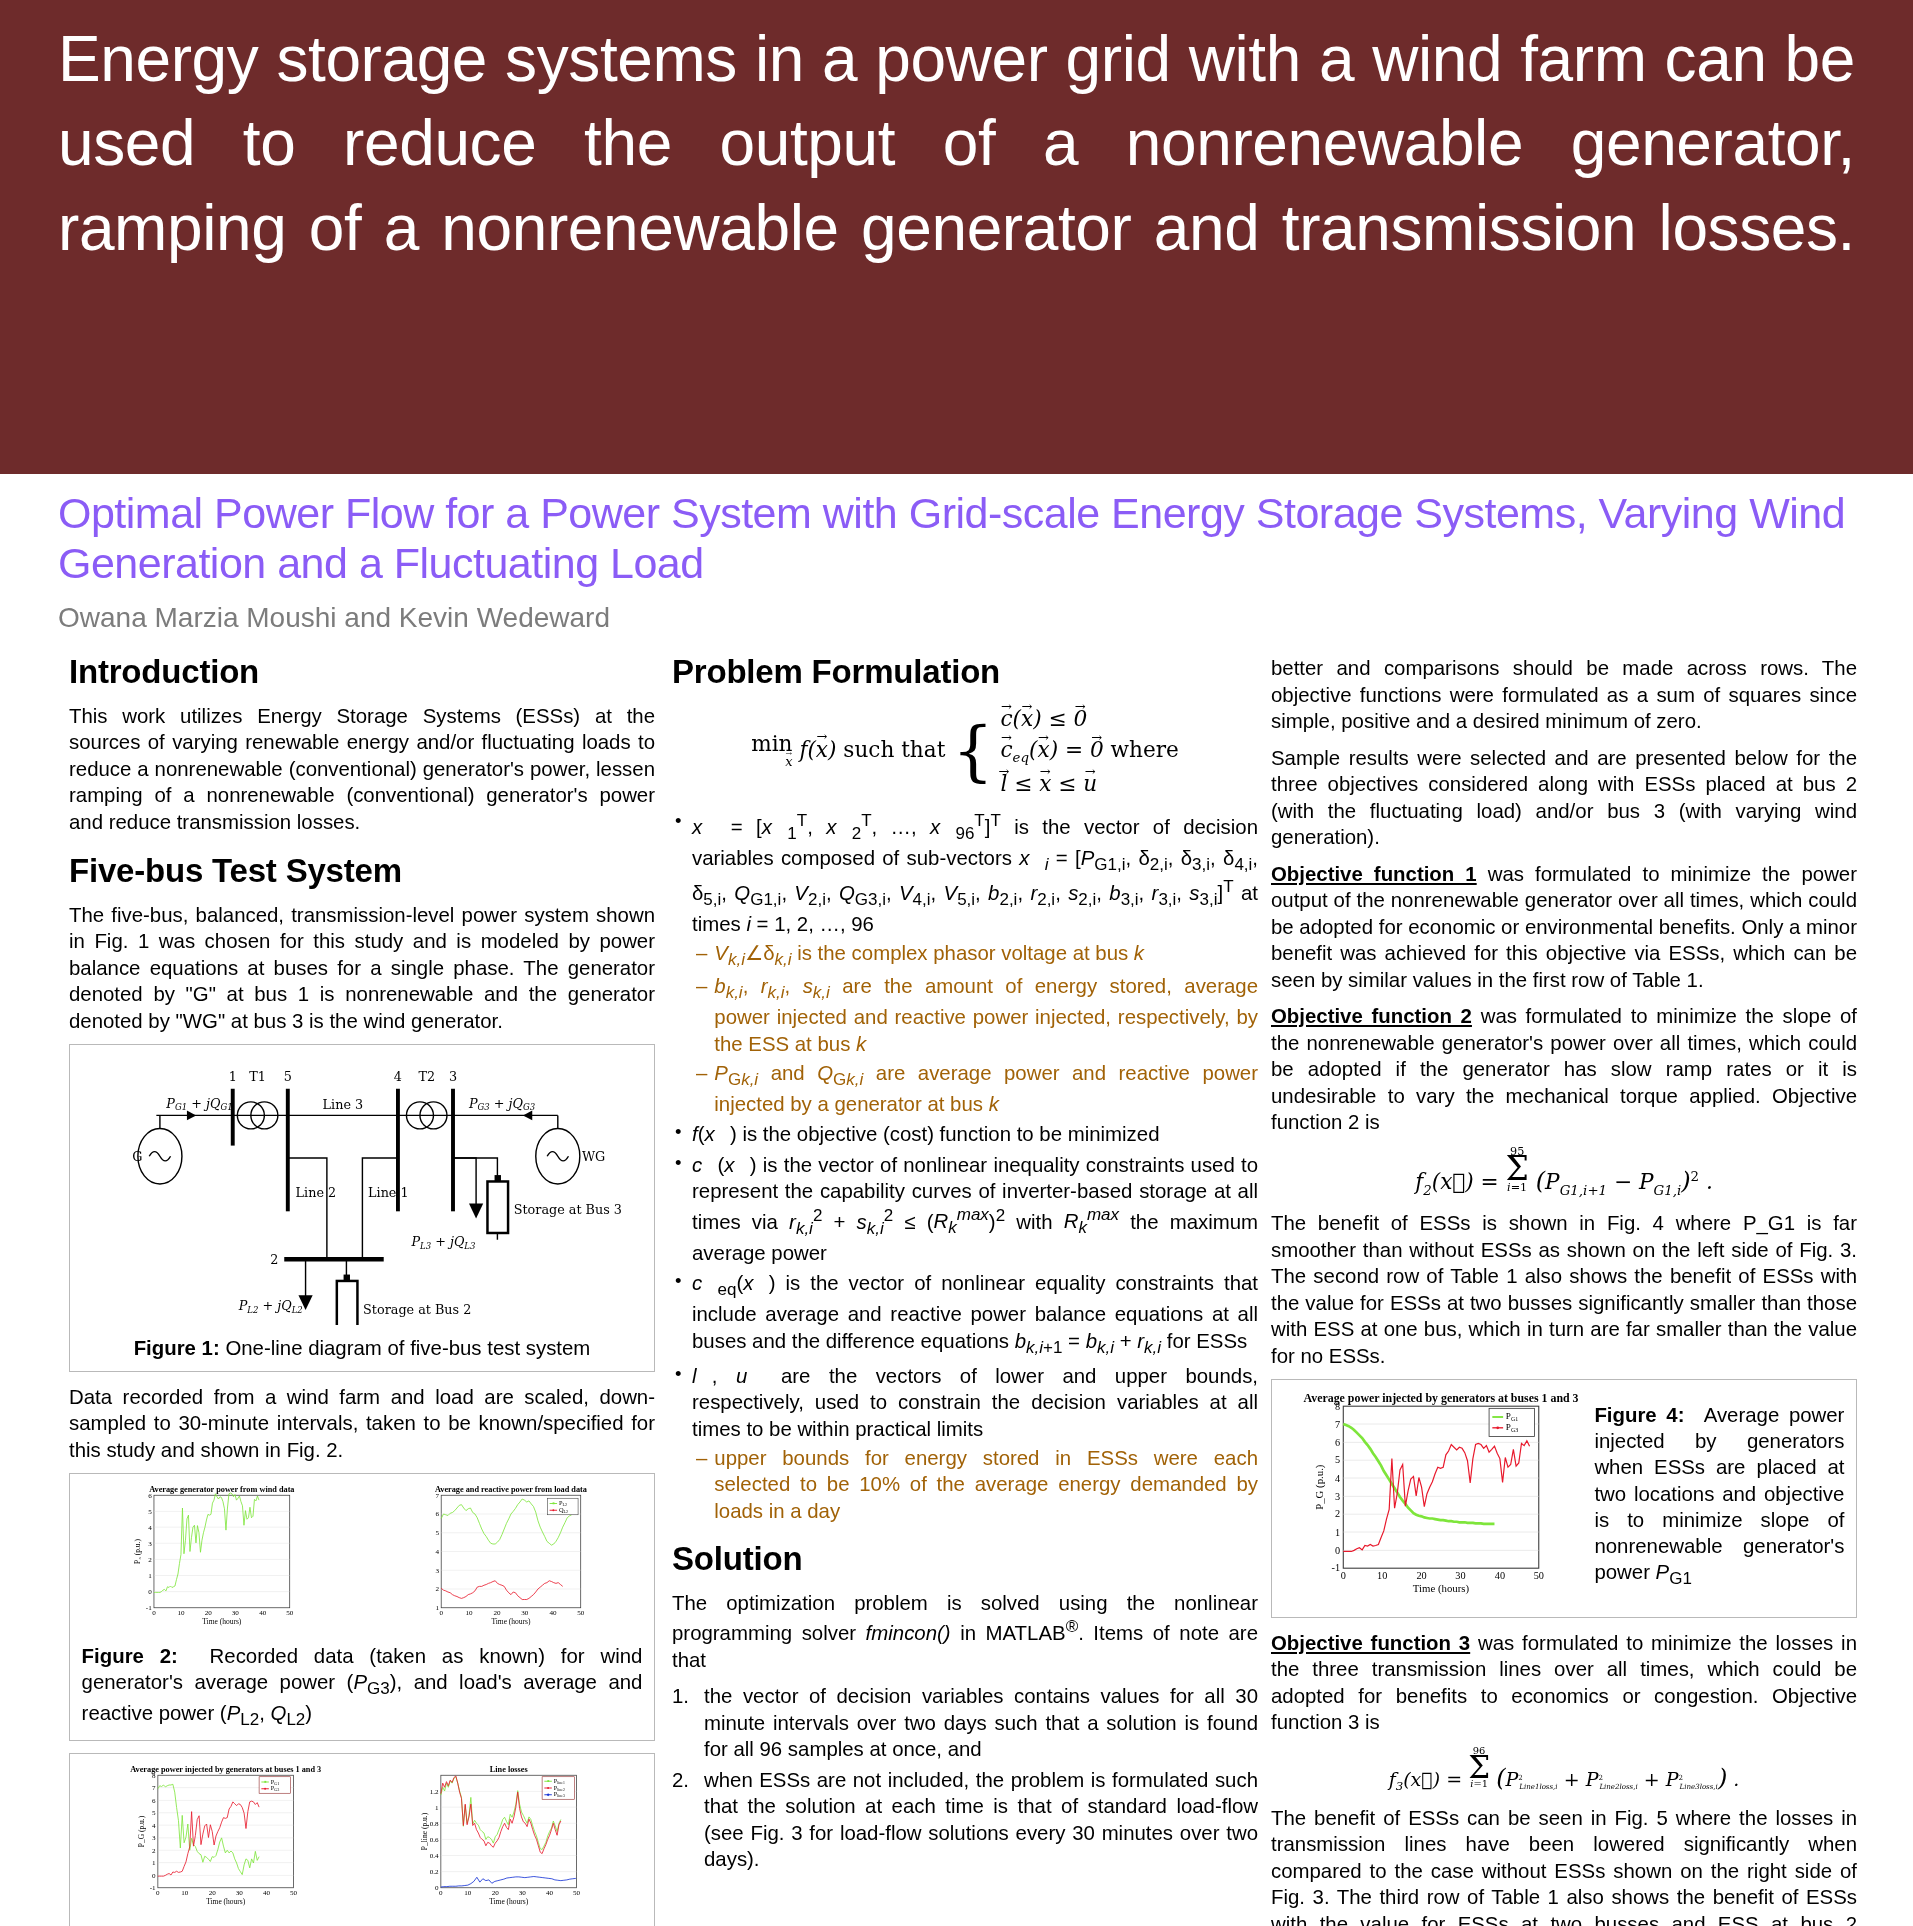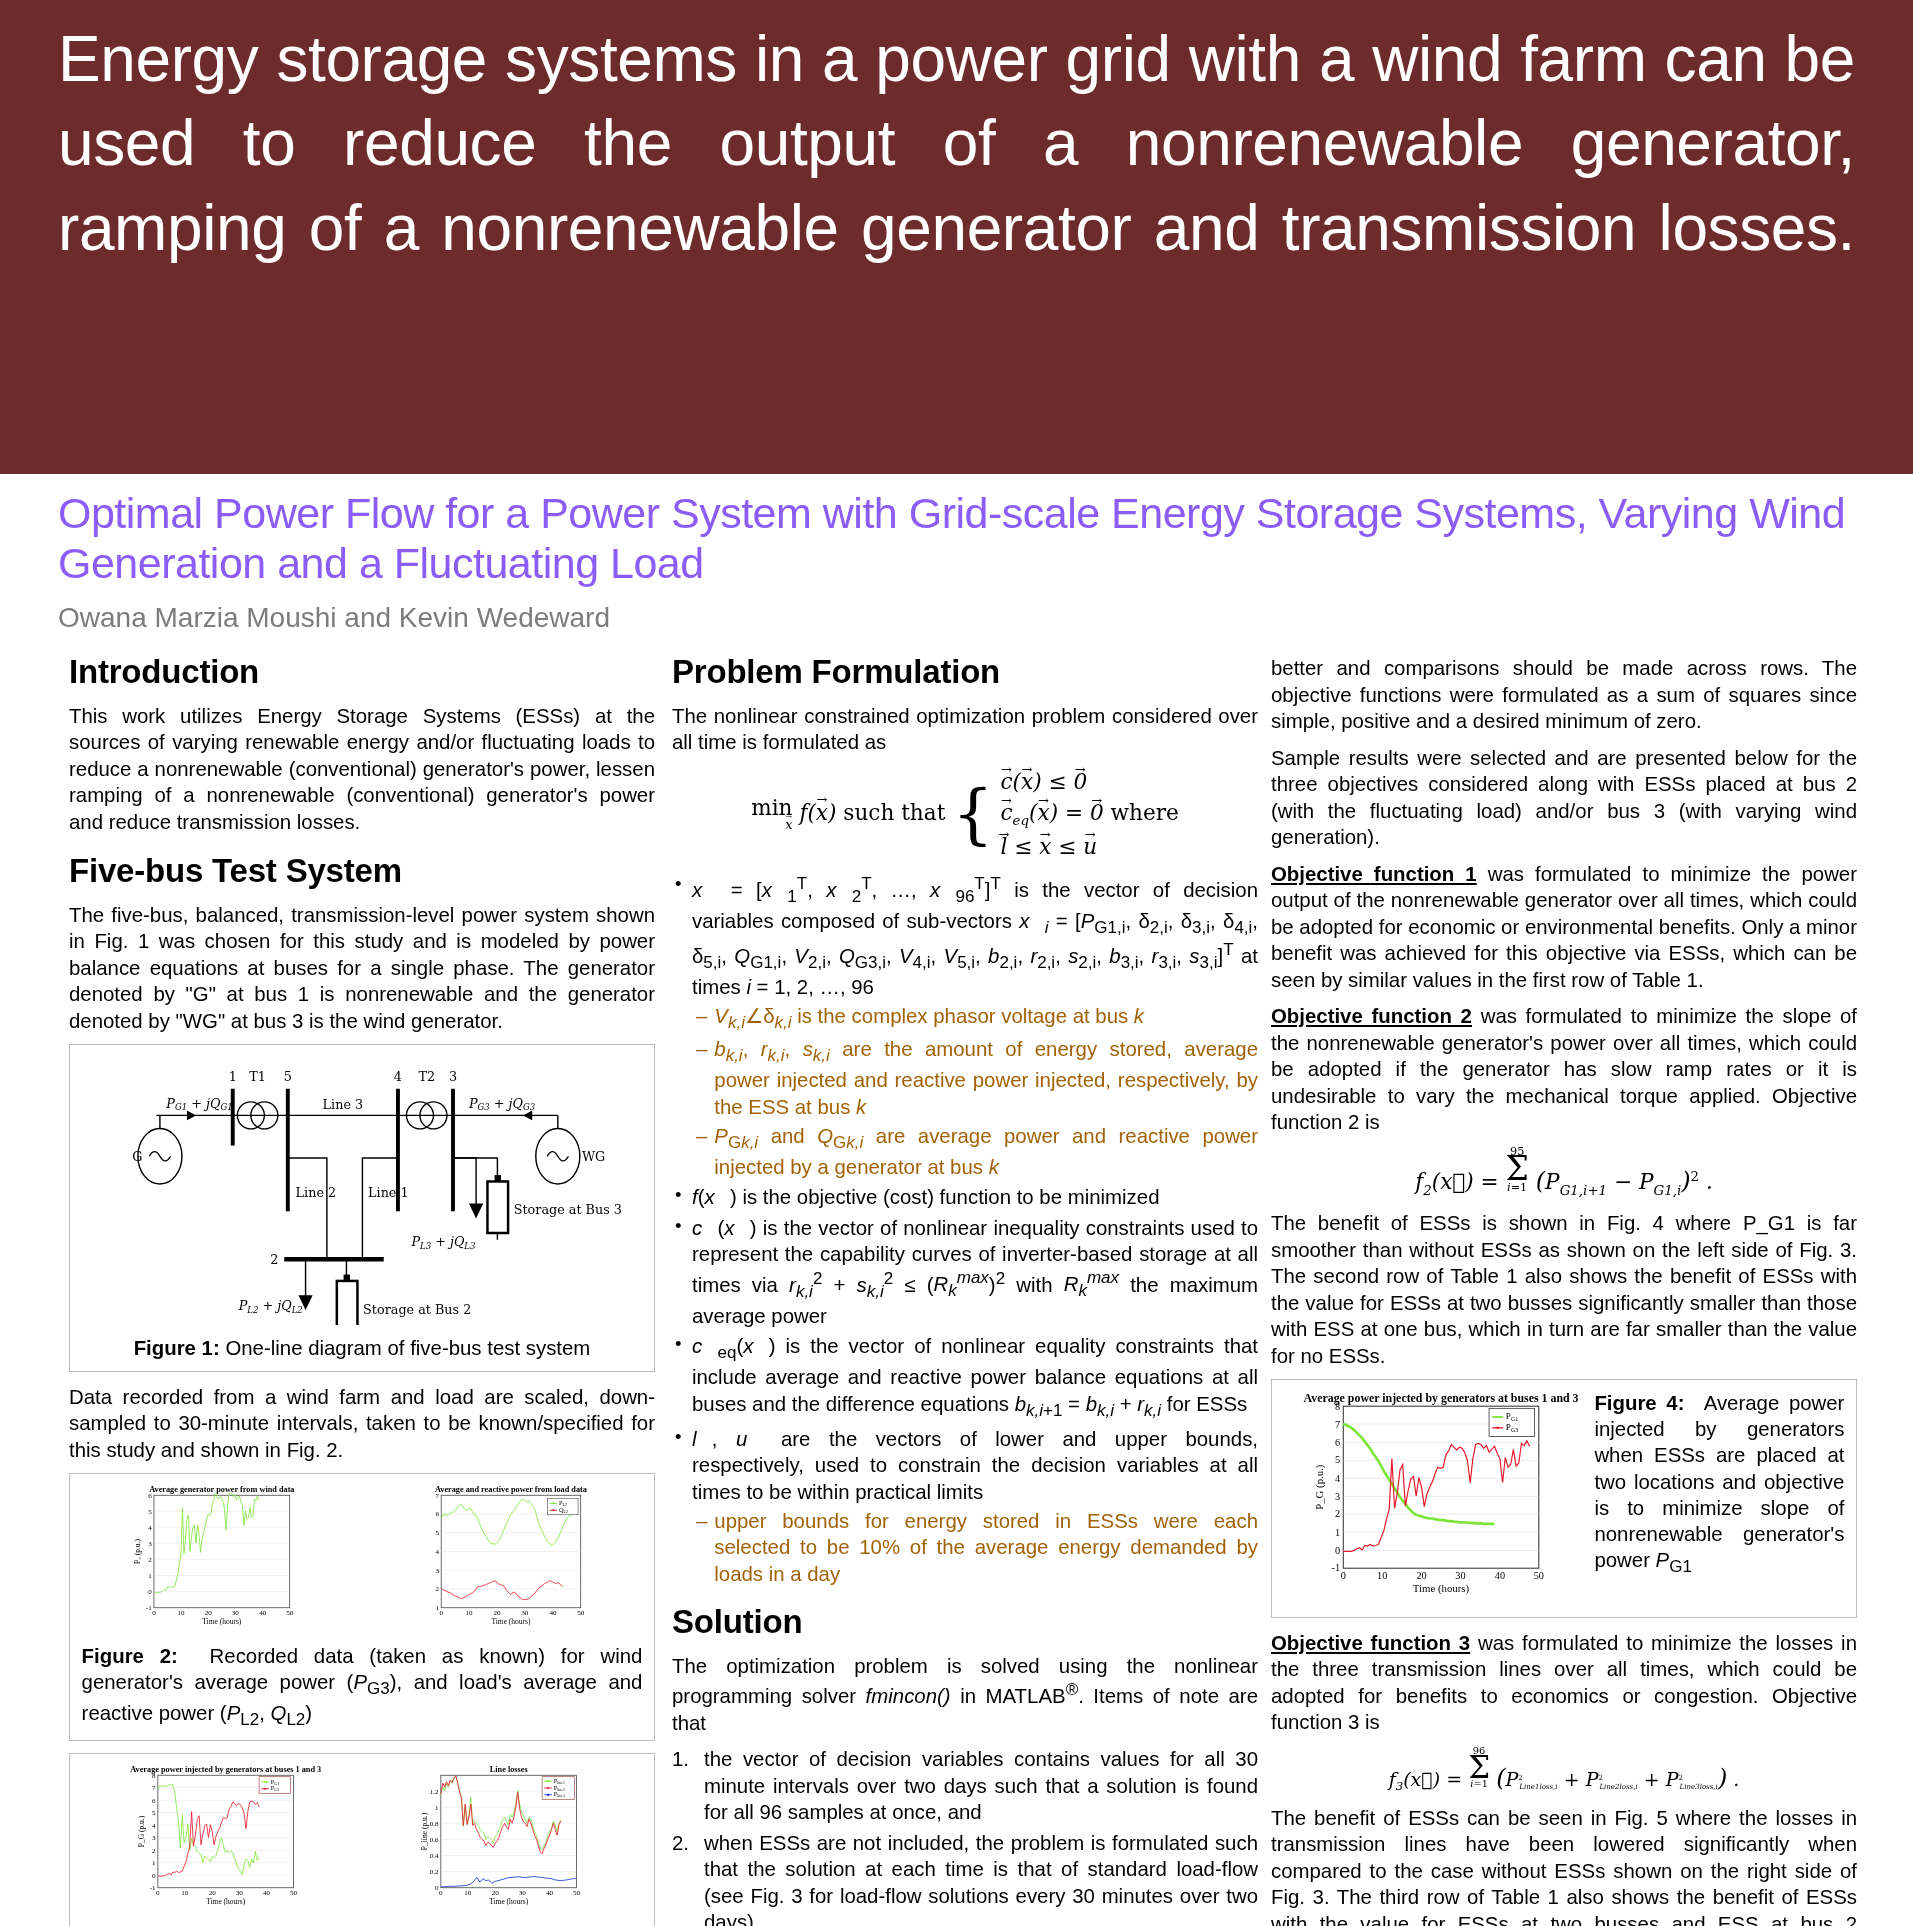--- a/index.html
+++ b/index.html
@@ -124,21 +124,21 @@
     border: 1.2px solid #b9b9b9; background: #ffffff;
     padding: 10px 11.6px; margin: 3.9px 0 11.6px 0;
   }
   .figcap {
     font-size: 20.4px; line-height: 1.28; color: #000; text-align: justify;
     margin-top: 8.5px;
   }
   .figcap b { font-weight: bold; }
   .figbox.sidecap { display: flex; align-items: flex-start; gap: 10.8px; }
   .figbox.sidecap .plotwrap { flex: 0 0 300px; }
-  .figbox.sidecap .figcap { margin-top: 0; flex: 1; }
+  .figbox.sidecap .figcap { margin-top: 12px; flex: 1; }
 
   
   .plot-title { font-size: 22px; font-weight: bold; font-family: "Liberation Serif", serif; }
   .ax-lab { font-size: 20px; font-family: "Liberation Serif", serif; }
   .tick-lab { font-size: 19px; font-family: "Liberation Serif", serif; }
   .leg-lab { font-size: 17px; font-family: "Liberation Serif", serif; }
 </style>
 </head>
 <body>
 
@@ -430,21 +430,20 @@
       <div class="figcap">
         <b>Figure 3:</b>
         <span>&nbsp;Average powers injected by nonrenewable generator () and wind generator (), and losses in the three transmission lines for standard load-flow solutions at each time</span>
       </div>
     </div>
   </div>
 
   <div class="col col-2">
 
     <h2 class="section">Problem Formulation</h2>
-    <p class="body">The nonlinear constrained optimization problem considered over all time is formulated as</p>
 
     <div class="eq">
       <span class="minblock"><span class="mn">min</span><span class="sb"><span class="vec">x</span></span></span>
       <span style="font-style:italic"> f(<span class="vec">x</span>)</span>
       <span style="font-style:normal"> such that </span>
       <span class="brace">{</span>
       <span class="constraints">
         <span class="vec">c</span>(<span class="vec">x</span>) ≤ <span class="vec">0</span><br>
         <span class="vec">c</span><sub>eq</sub>(<span class="vec">x</span>) = <span class="vec">0</span><br>
         <span class="vec">l</span> ≤ <span class="vec">x</span> ≤ <span class="vec">u</span>

